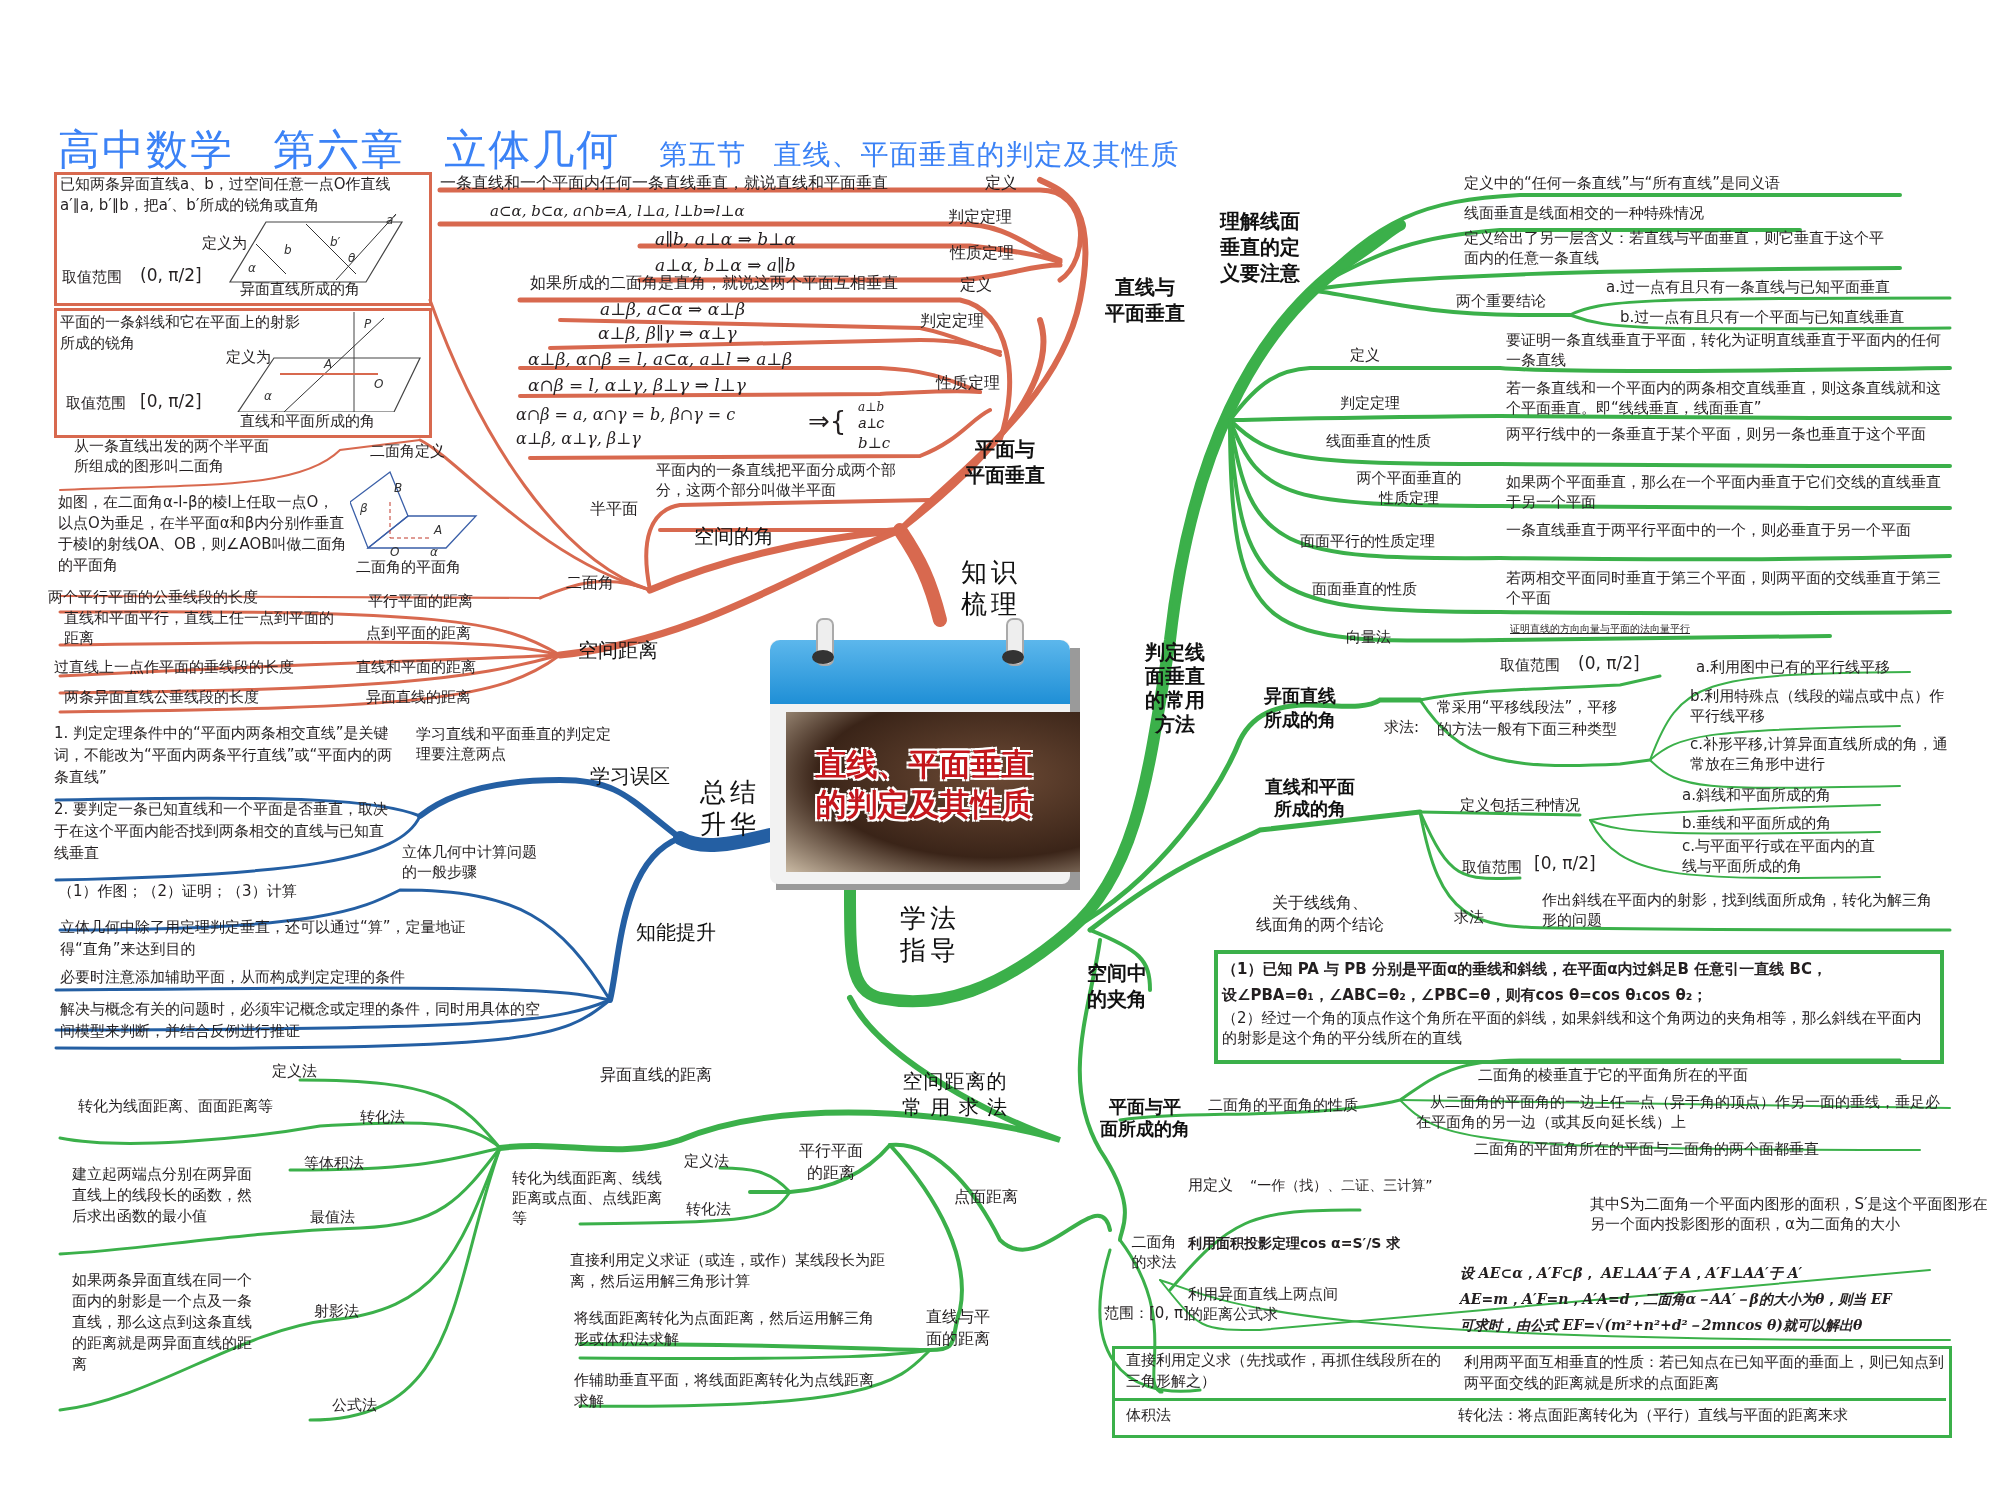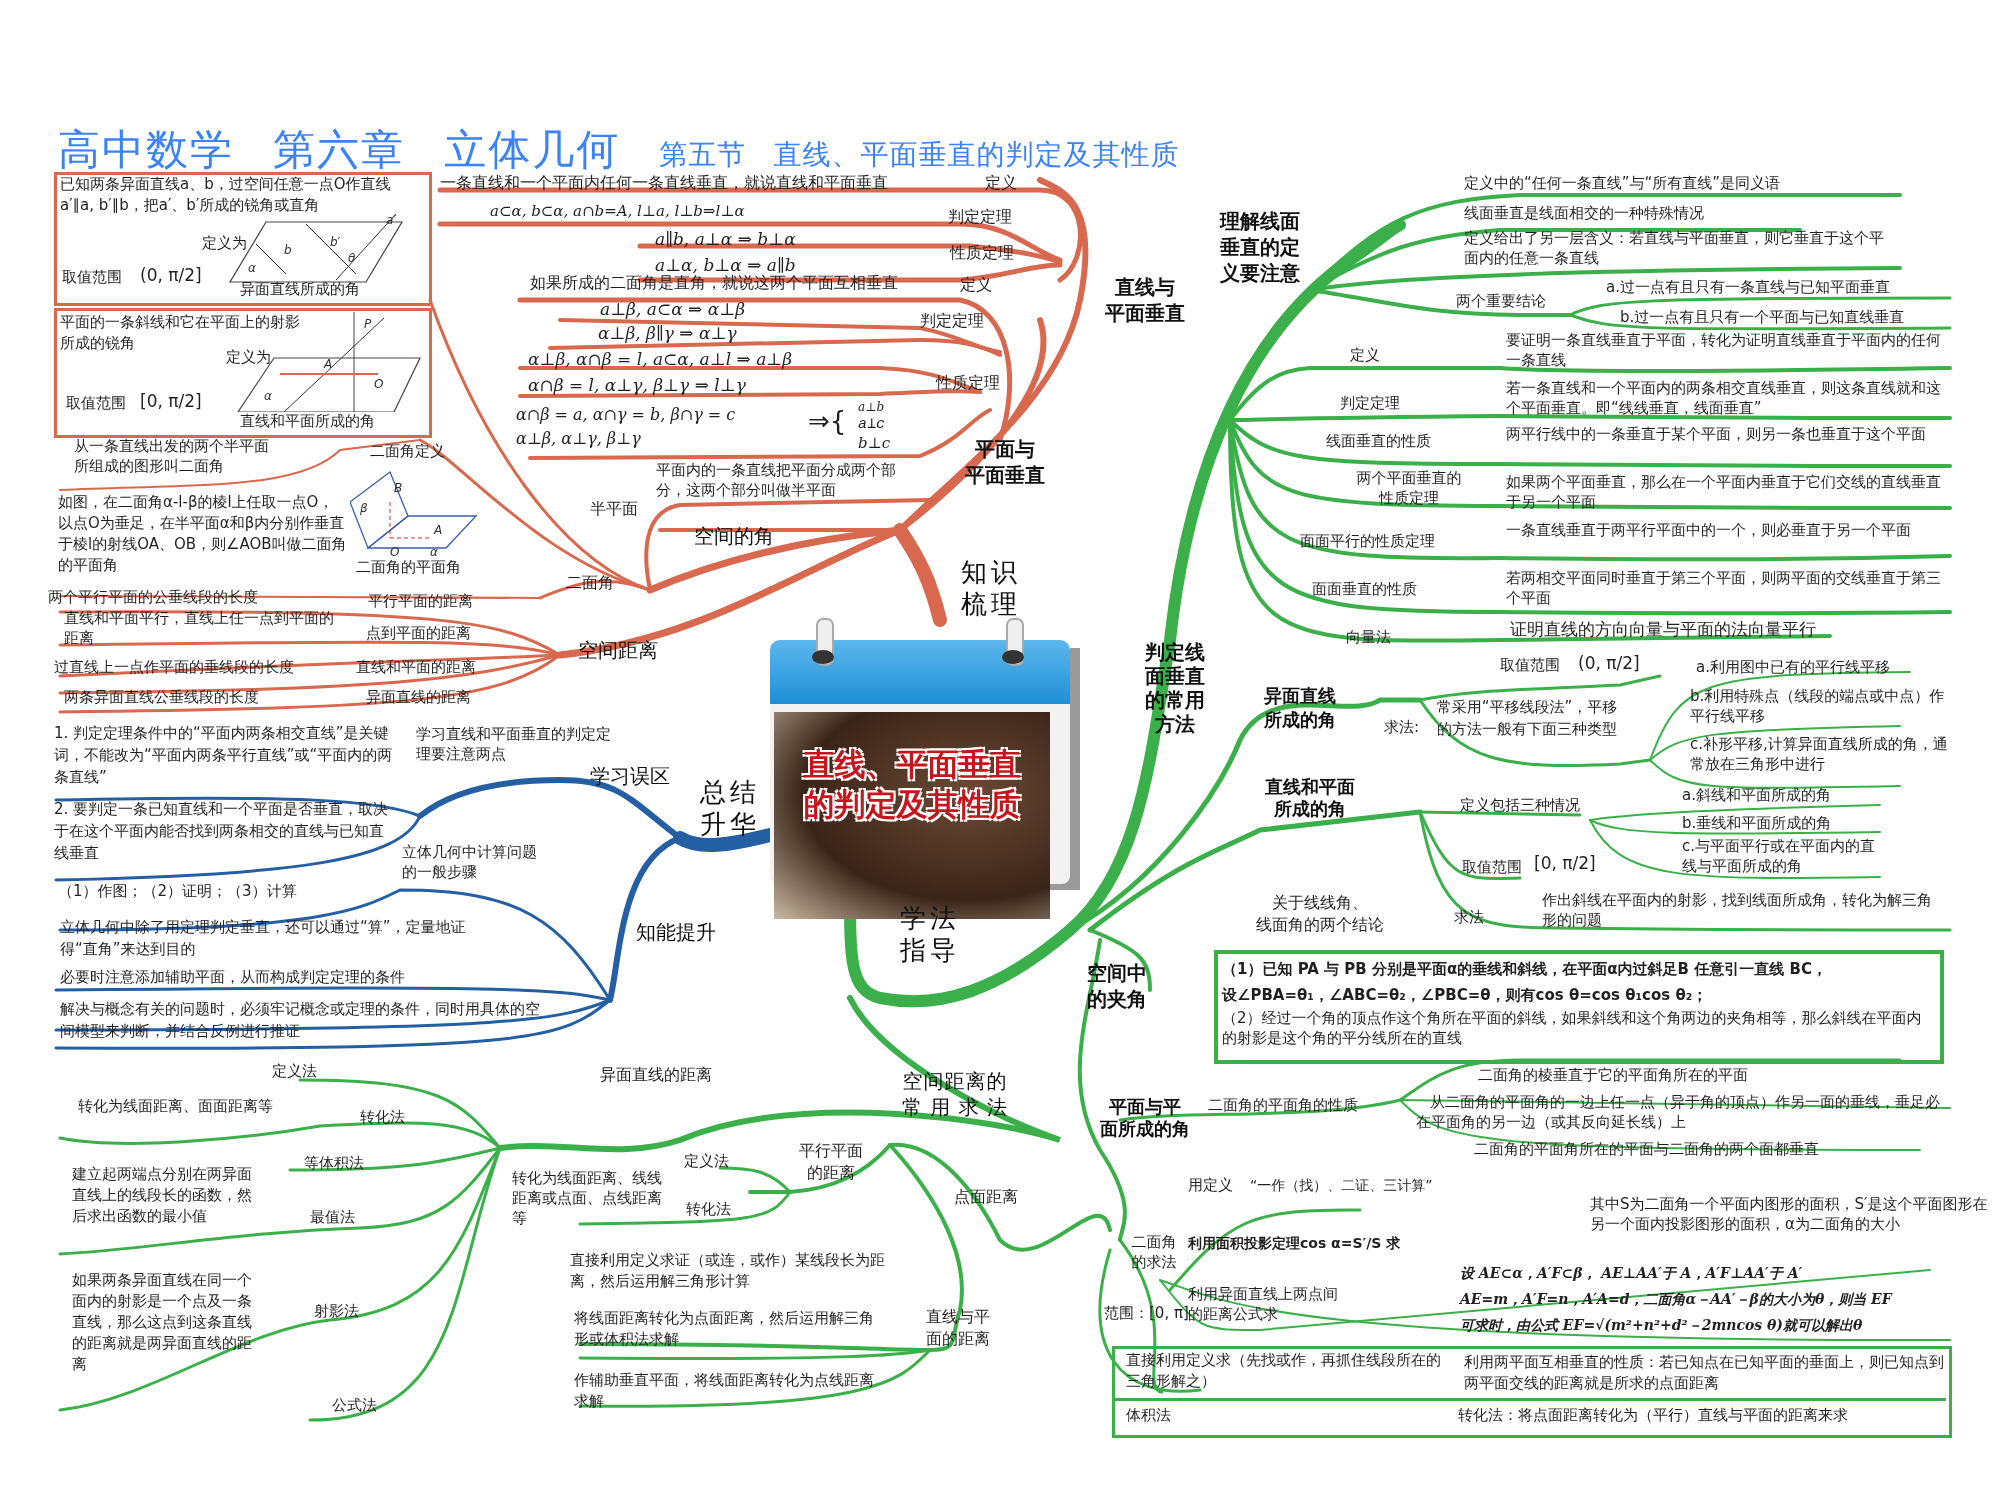--- a/index.html
+++ b/index.html
@@ -16,21 +16,21 @@
   .mid{position:absolute;font-size:20px;line-height:24px;color:#111;text-align:center;}
   .box{position:absolute;border:3px solid #d8694f;background:transparent;}
   .gbox{position:absolute;border:4px solid #3bb04a;}
   svg.lines{position:absolute;left:0;top:0;}
   .cal{position:absolute;left:770px;top:618px;width:310px;height:272px;}
   .cal .shadow{position:absolute;left:6px;top:30px;width:304px;height:242px;background:#9a9a9a;}
   .cal .body{position:absolute;left:0;top:22px;width:300px;height:244px;background:#f2f2f2;border-radius:8px;}
   .cal .top{position:absolute;left:0;top:22px;width:300px;height:64px;background:linear-gradient(#5cb7ec,#1f8fd6);border-radius:10px 10px 0 0;}
   .cal .ring{position:absolute;top:0;width:14px;height:44px;background:#eee;border:2px solid #aaa;border-radius:7px;}
   .cal .hole{position:absolute;top:32px;width:22px;height:14px;background:#333;border-radius:50%;}
-  .cal .photo{position:absolute;left:4px;top:94px;width:276px;height:207px;background:radial-gradient(ellipse at 70% 40%,#6c4a35,#3a2418 60%,#c9b9a3 100%);}
+  .cal .photo{position:absolute;left:16px;top:94px;width:276px;height:160px;background:radial-gradient(ellipse at 70% 40%,#6c4a35,#3a2418 60%,#c9b9a3 100%);padding-left:18px;}
   .cal .ptitle{position:absolute;left:0;top:32px;width:276px;text-align:center;font-size:31px;line-height:40px;font-weight:bold;color:#c4161c;text-shadow:-2px -2px 0 #fff,2px -2px 0 #fff,-2px 2px 0 #fff,2px 2px 0 #fff;}
 </style>
 </head>
 <body>
 
 <div class="hdr">
   <span class="big">高中数学</span>
   <span class="big">第六章</span>
   <span class="big">立体几何</span>
   <span class="small">第五节</span>
@@ -291,21 +291,21 @@
 <div class="t wrap" style="left:1506px;top:378px;width:440px;font-size:15px;line-height:20px;">若一条直线和一个平面内的两条相交直线垂直，则这条直线就和这个平面垂直。即“线线垂直，线面垂直”</div>
 <div class="t" style="left:1326px;top:430px;font-size:15px;">线面垂直的性质</div>
 <div class="t wrap" style="left:1506px;top:424px;width:440px;font-size:15px;line-height:20px;">两平行线中的一条垂直于某个平面，则另一条也垂直于这个平面</div>
 <div class="t wrap" style="left:1354px;top:468px;width:110px;font-size:15px;line-height:20px;text-align:center;">两个平面垂直的性质定理</div>
 <div class="t wrap" style="left:1506px;top:472px;width:440px;font-size:15px;line-height:20px;">如果两个平面垂直，那么在一个平面内垂直于它们交线的直线垂直于另一个平面</div>
 <div class="t" style="left:1300px;top:530px;font-size:15px;">面面平行的性质定理</div>
 <div class="t wrap" style="left:1506px;top:520px;width:440px;font-size:15px;line-height:20px;">一条直线垂直于两平行平面中的一个，则必垂直于另一个平面</div>
 <div class="t" style="left:1312px;top:578px;font-size:15px;">面面垂直的性质</div>
 <div class="t wrap" style="left:1506px;top:568px;width:440px;font-size:15px;line-height:20px;">若两相交平面同时垂直于第三个平面，则两平面的交线垂直于第三个平面</div>
 <div class="t" style="left:1346px;top:626px;font-size:15px;">向量法</div>
-<div class="t" style="left:1510px;top:618px;font-size:17px;">证明直线的方向向量与平面的法向量平行</div>
+<div class="t" style="left:1510px;top:618px;font-size:10px;text-decoration:underline;">证明直线的方向向量与平面的法向量平行</div>
 
 <div class="node" style="left:1250px;top:684px;width:100px;white-space:pre-line;font-size:18px;line-height:24px;">异面直线
 所成的角</div>
 <div class="t" style="left:1500px;top:654px;font-size:15px;">取值范围</div>
 <div class="t" style="left:1578px;top:652px;font-size:17px;">(0, π/2]</div>
 <div class="t" style="left:1384px;top:716px;font-size:15px;">求法:</div>
 <div class="t wrap" style="left:1432px;top:696px;width:190px;font-size:15px;line-height:22px;text-align:center;">常采用“平移线段法”，平移的方法一般有下面三种类型</div>
 <div class="t" style="left:1696px;top:656px;font-size:15px;">a.利用图中已有的平行线平移</div>
 <div class="t wrap" style="left:1690px;top:686px;width:260px;font-size:15px;line-height:20px;">b.利用特殊点（线段的端点或中点）作平行线平移</div>
 <div class="t wrap" style="left:1690px;top:734px;width:260px;font-size:15px;line-height:20px;">c.补形平移,计算异面直线所成的角，通常放在三角形中进行</div>

